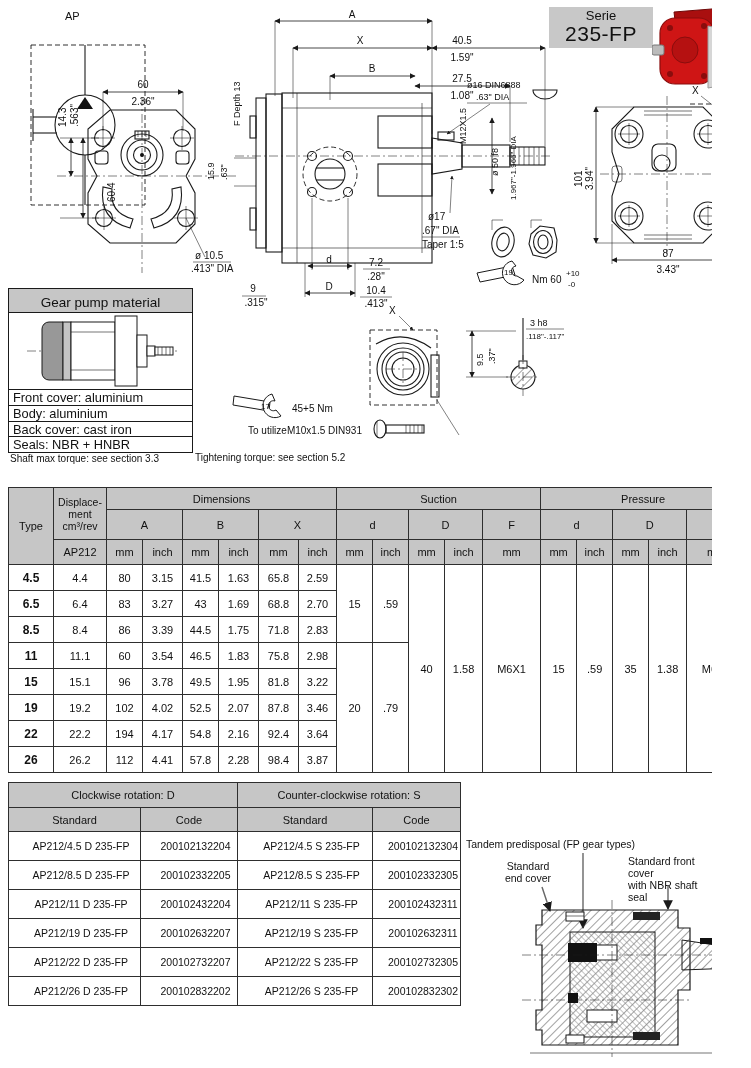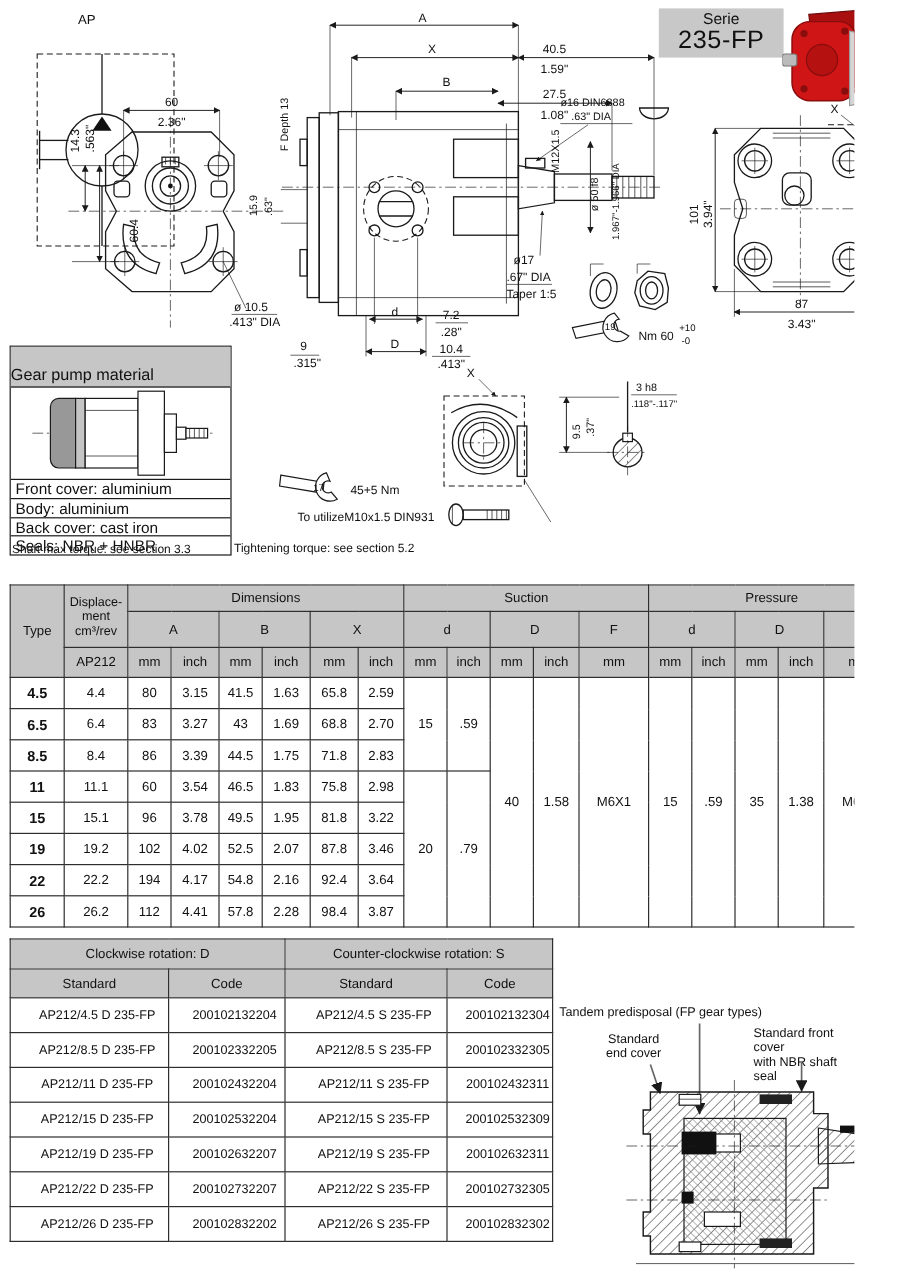--- a/index.html
+++ b/index.html
@@ -13,21 +13,21 @@
   svg .cl    { fill:none; stroke:#1a1a1a; stroke-width:0.55; stroke-dasharray:9 3 2 3; }
   svg .dash  { fill:none; stroke:#1a1a1a; stroke-width:0.9; stroke-dasharray:5 3; }
   svg .fillb { fill:#111; stroke:none; }
   svg text { fill:#111; stroke:none; font-family:"Liberation Sans", sans-serif; }
   .t8 { font-size:8px; } .t9 { font-size:9px; }
   .t10 { font-size:10px; } .t11 { font-size:11px; }
   .badge { background:#c8c8c8; width:104px; height:41px; text-align:center; padding-top:1px; }
   .badge .l1 { font-size:13px; line-height:15px; }
   .badge .l2 { font-size:21px; line-height:22px; letter-spacing:0.5px; }
   .matbox { width:185px; border:1.5px solid #1a1a1a; background:#fff; }
-  .mb-title { background:#c6c6c6; border-bottom:1.3px solid #1a1a1a; font-size:13.5px; padding:16px 0 2px; }
+  .mb-title { background:#c6c6c6; border-bottom:1.3px solid #1a1a1a; text-align:center; font-size:13.5px; padding:6px 0 2px; }
   .mb-draw { height:76px; position:relative; }
   .mb-row { border-top:1.2px solid #1a1a1a; font-size:12.8px; padding:0 0 0 4px; height:15.8px; line-height:15.5px; overflow:hidden; }
   .note { font-size:10px; color:#111; }
   table.spec { border-collapse:collapse; table-layout:fixed; background:#fff; }
   table.spec th, table.spec td { border:1px solid #2e2e2e; text-align:center; vertical-align:middle; font-weight:normal; padding:0; overflow:hidden; }
   table.spec thead th { background:#c6c6c6; font-size:11px; }
   table.spec tbody td { font-size:11px; }
   table.spec td.type-cell { font-weight:bold; font-size:12px; }
   .pre { white-space:pre-line; }
   .h1r { height:22px; } .h2r { height:30px; } .h3r { height:25px; }
@@ -584,26 +584,20 @@
           <td>AP212/8.5 S 235-FP</td>
           <td>200102332305</td>
         </tr>
         <tr>
           <td>AP212/11 D 235-FP</td>
           <td>200102432204</td>
           <td>AP212/11 S 235-FP</td>
           <td>200102432311</td>
         </tr>
         <tr>
-          <td>AP212/15 D 235-FP</td>
-          <td>200102532204</td>
-          <td>AP212/15 S 235-FP</td>
-          <td>200102532309</td>
-        </tr>
-        <tr>
           <td>AP212/19 D 235-FP</td>
           <td>200102632207</td>
           <td>AP212/19 S 235-FP</td>
           <td>200102632311</td>
         </tr>
         <tr>
           <td>AP212/22 D 235-FP</td>
           <td>200102732207</td>
           <td>AP212/22 S 235-FP</td>
           <td>200102732305</td>

